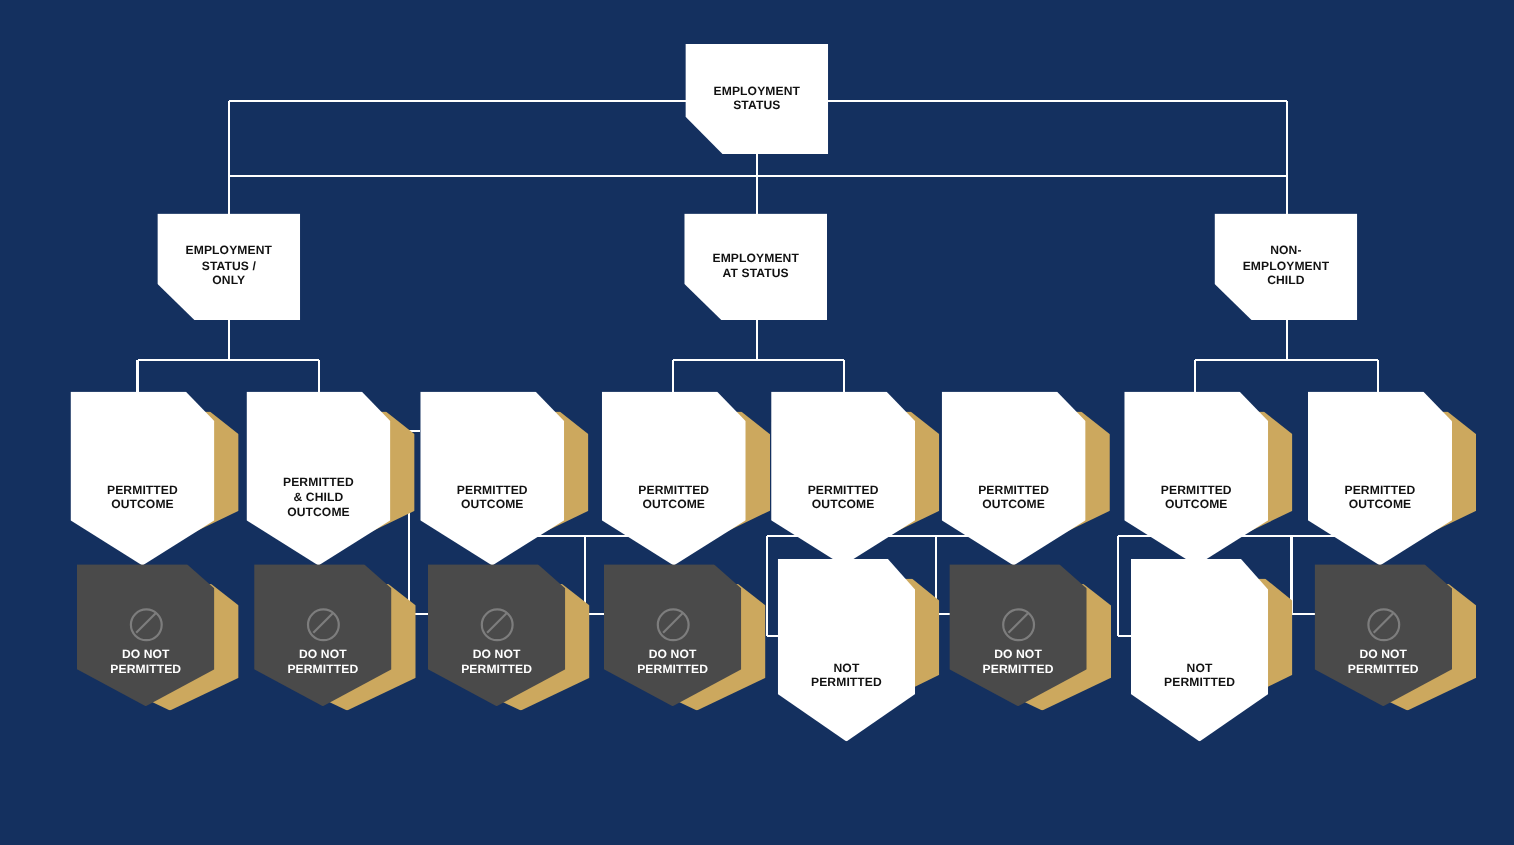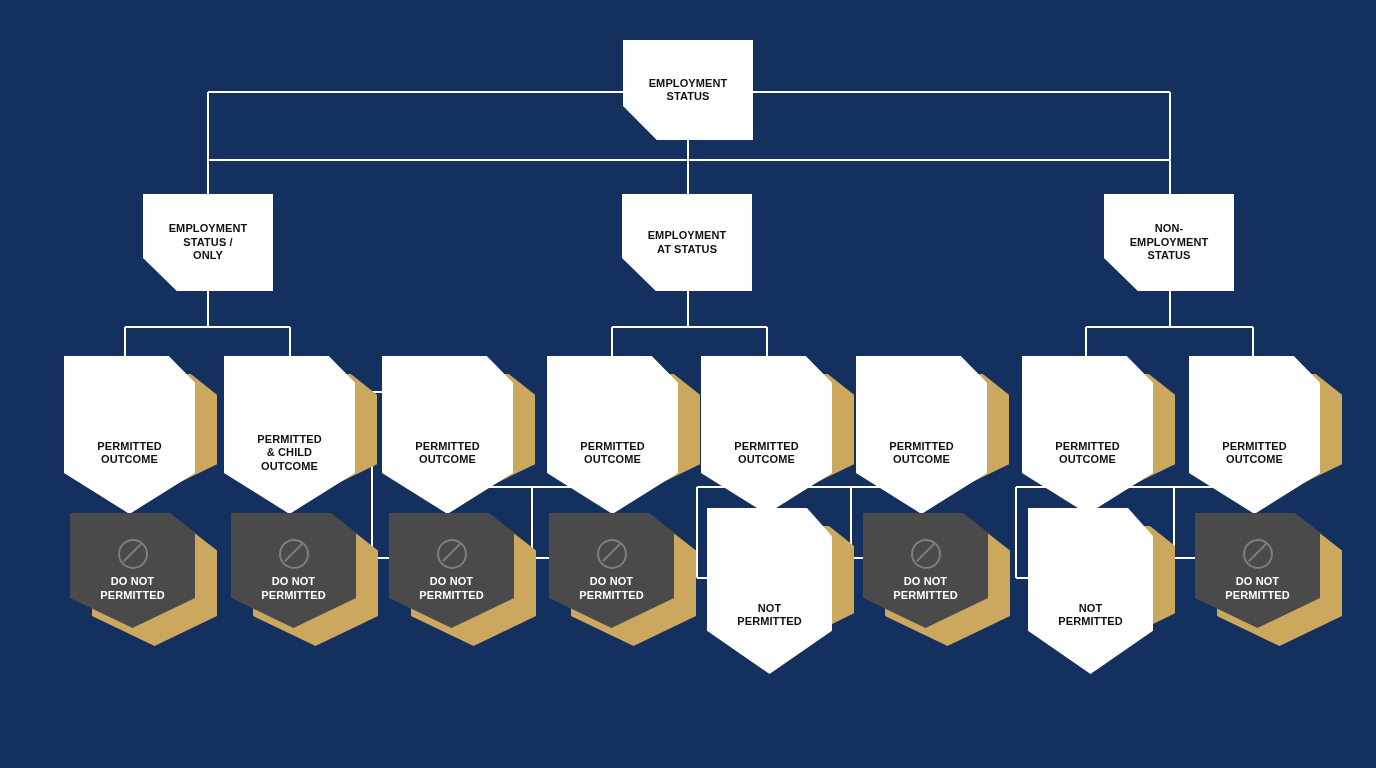--- a/index.html
+++ b/index.html
@@ -75,21 +75,21 @@
     clip-path: polygon(0% 0%, 80% 0%, 100% 17%, 100% 74%, 50% 100%, 0% 74%);
   }
   .shield.light .face { background: #ffffff; }
   .shield.light .label { color: #111111; font-size: 11px; }
   .shield.dark .face  { background: #4a4a4a; }
   .shield.dark .label { color: #ffffff; font-size: 11px; }
 
   .shield .face { justify-content: center; }
   .shield.light.outcome .face { padding-top: 36px; }
   .shield.light.notperm .face { padding-top: 48px; }
-  .shield.dark .face { }
+  .shield.dark .face { padding-top: 14px; }
 
   .ban {
     position: relative;
     width: 26px; height: 26px;
     border: 2px solid #7d7d7d;
     border-radius: 50%;
     margin-bottom: 6px;
     flex: none;
   }
   .ban::after {
@@ -190,21 +190,21 @@
       <div class="node flag light" style="left: 622px; top: 194px; width: 130px; height: 97px;">
         <div class="face">
           <div class="label">EMPLOYMENT
 AT STATUS</div>
         </div>
       </div>
       <div class="node flag light" style="left: 1104px; top: 194px; width: 130px; height: 97px;">
         <div class="face">
           <div class="label">NON-
 EMPLOYMENT
-STATUS</div>
+CHILD</div>
         </div>
       </div>
       <div class="node shield light outcome" style="left: 64px; top: 356px; width: 131px; height: 122px;">
         <div class="shadow" style="transform: translate(22px, 18px);"></div>
         <div class="face">
           <div class="label">PERMITTED
 OUTCOME</div>
         </div>
       </div>
       <div class="node shield light outcome" style="left: 224px; top: 356px; width: 131px; height: 122px;">

